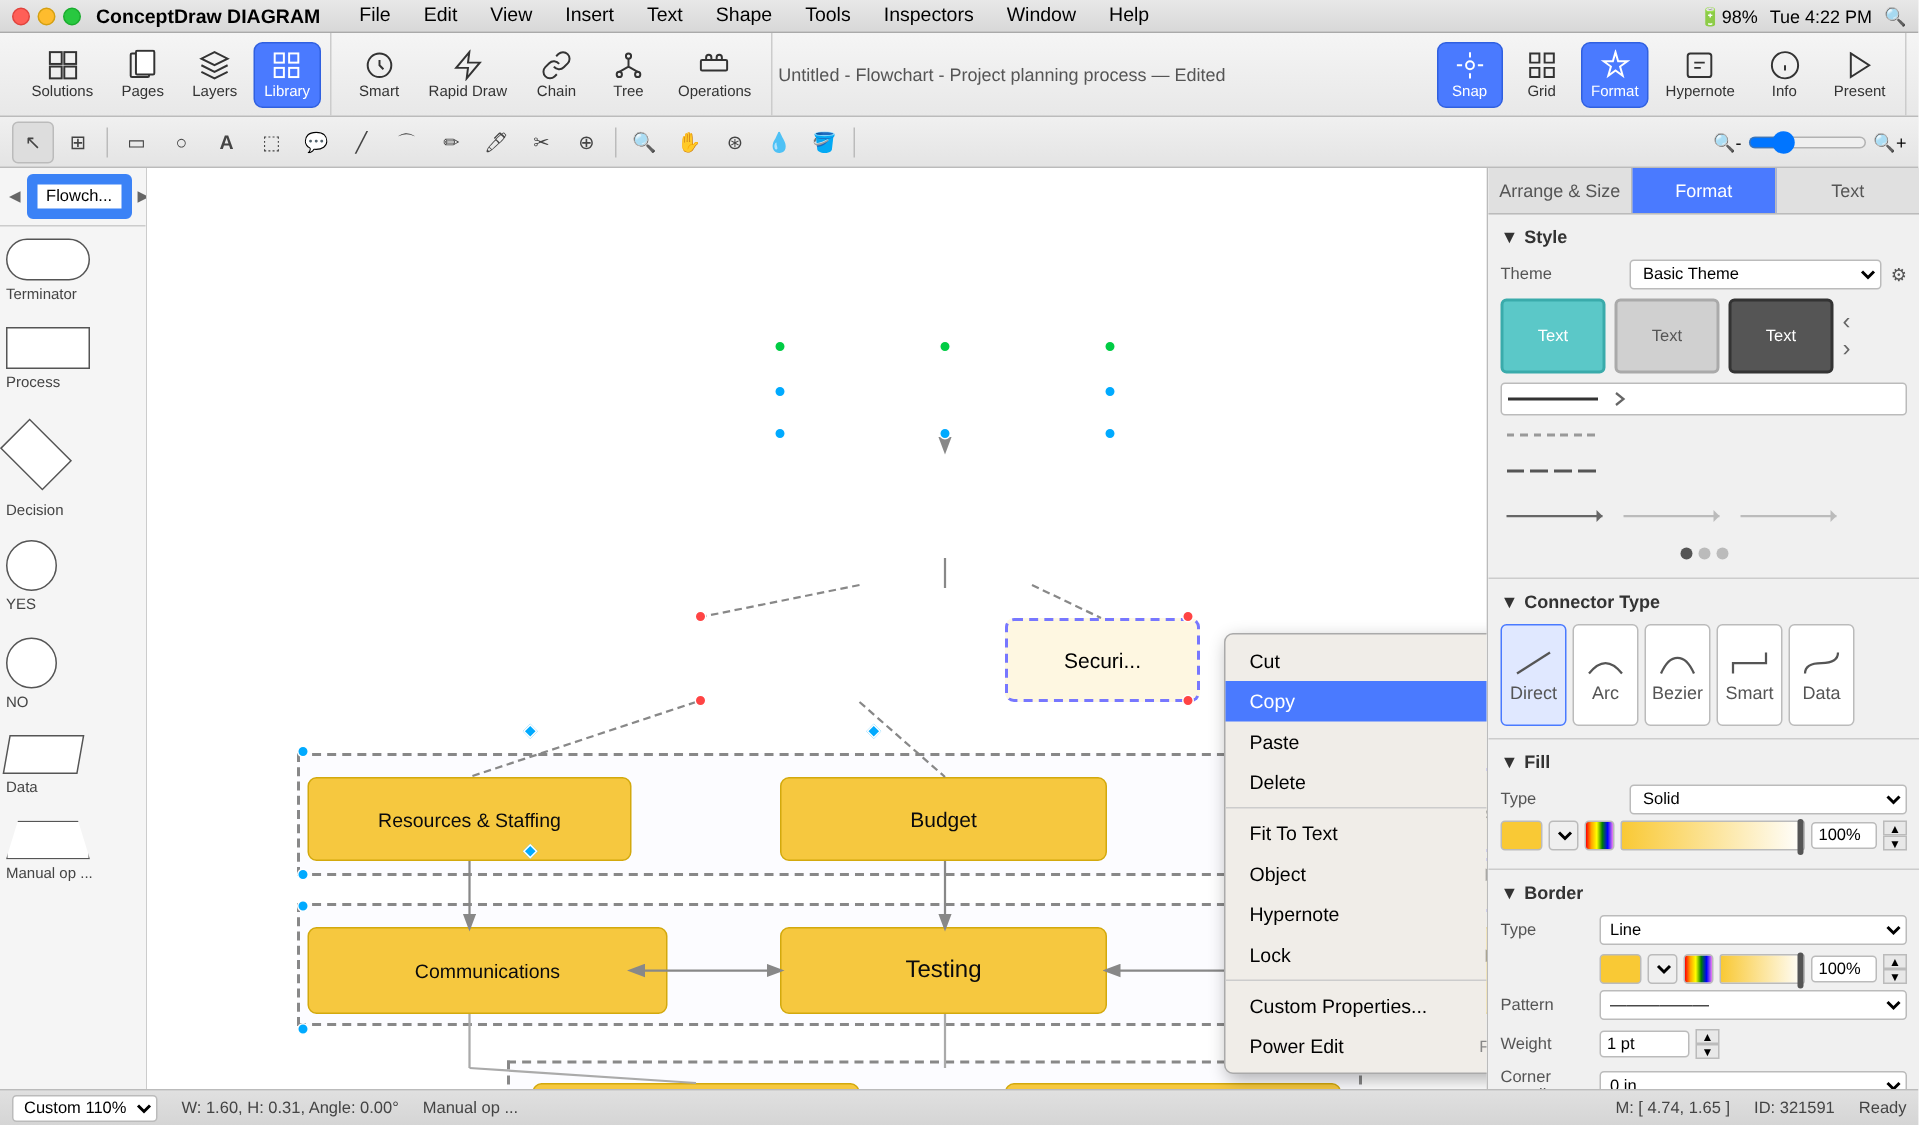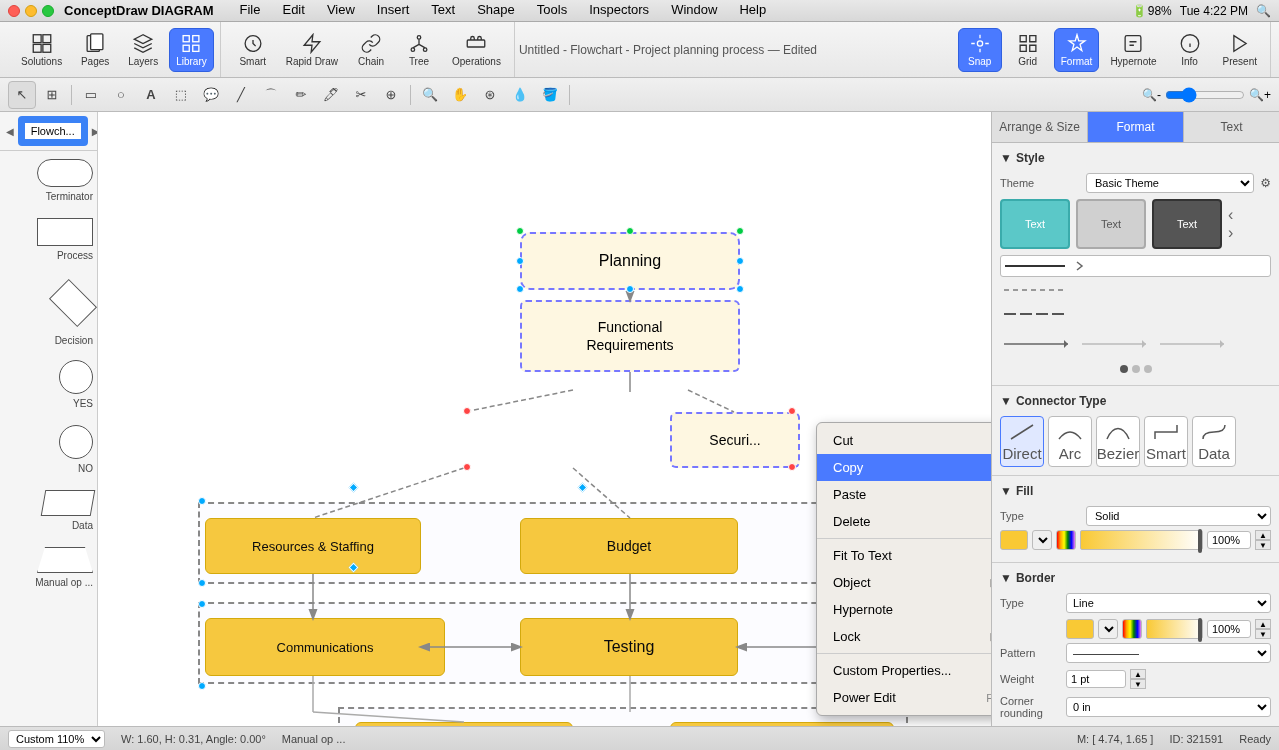--- a/index.html
+++ b/index.html
@@ -33,21 +33,21 @@
 
     
     .main { display: flex; height: calc(750px - 22px - 56px - 34px - 24px); }
 
     
     .left-panel { width: 98px; background: #f5f5f5; border-right: 1px solid #ccc; display: flex; flex-direction: column; overflow-y: auto; }
     .nav-tabs { display: flex; padding: 4px; gap: 2px; border-bottom: 1px solid #ccc; align-items: center; }
     .nav-arrow { font-size: 10px; cursor: pointer; padding: 2px; color: #666; }
     .nav-tab { font-size: 11px; background: #e8e8e8; border: 7px solid #3b82f6; border-radius: 4px; padding: 2px 6px; cursor: pointer; }
     .nav-tab.active { background: white; }
-    .shape-item { display: flex; flex-direction: column; align-items: flex-end; padding: 8px 4px; gap: 4px; cursor: pointer; }
+    .shape-item { display: flex; flex-direction: column; align-items: flex-start; padding: 8px 4px; gap: 4px; cursor: pointer; }
     .shape-item-label { font-size: 10px; color: #444; text-align: center; }
     .shape-terminator { width: 56px; height: 28px; background: white; border: 1.5px solid #555; border-radius: 14px; }
     .shape-process { width: 56px; height: 28px; background: white; border: 1.5px solid #555; }
     .shape-decision { width: 40px; height: 28px; background: white; border: 1.5px solid #555; transform: rotate(45deg); margin: 6px 0; }
     .shape-circle { width: 34px; height: 34px; background: white; border: 1.5px solid #555; border-radius: 50%; }
     .shape-data { width: 50px; height: 26px; background: white; border: 1.5px solid #555; transform: skewX(-10deg); }
     .shape-trap-inner { width: 56px; height: 26px; background: white; border: 1.5px solid #555; clip-path: polygon(8px 0, calc(100% - 8px) 0, 100% 100%, 0 100%); }
 
     
     .canvas { flex: 1; background: white; position: relative; overflow: hidden; }
@@ -82,21 +82,21 @@
     
     .style-previews { display: flex; gap: 6px; flex-wrap: wrap; margin-bottom: 6px; }
     .style-prev { width: 70px; height: 50px; border: 2px solid #bbb; border-radius: 4px; display: flex; align-items: center; justify-content: center; font-size: 11px; cursor: pointer; }
     .style-prev.s1 { background: #5bc8c8; color: white; border-color: #3aabab; }
     .style-prev.s2 { background: #d0d0d0; color: #555; border-color: #aaa; }
     .style-prev.s3 { background: #555; color: white; border-color: #333; }
     .nav-arr { font-size: 16px; cursor: pointer; color: #666; }
 
     
     .conn-types { display: flex; gap: 4px; }
-    .conn-type-btn { display: flex; flex-direction: column; align-items: center; gap: 2px; padding: 4px; border: 1px solid #bbb; border-radius: 4px; background: white; cursor: pointer; font-size: 15px; color: #555; width: 44px; }
+    .conn-type-btn { display: flex; flex-direction: column; align-items: center; gap: 2px; padding: 14px; border: 1px solid #bbb; border-radius: 4px; background: white; cursor: pointer; font-size: 12px; color: #555; width: 44px; }
     .conn-type-btn.active { background: #e0e8ff; border-color: #4a7aff; }
 
     
     .fill-row { display: flex; align-items: center; gap: 6px; margin-bottom: 4px; }
     .rp-input { width: 50px; font-size: 11px; padding: 2px 4px; border: 1px solid #bbb; border-radius: 3px; }
 
     
     .gradient-bar { flex: 1; height: 20px; background: linear-gradient(to right, #f9c935, white); border: 1px solid #bbb; border-radius: 2px; position: relative; }
     .gradient-handle { position: absolute; right: 0; top: -2px; width: 4px; height: 24px; background: #555; border-radius: 2px; cursor: ew-resize; }
 
@@ -350,27 +350,21 @@
 
     <div class="shape-item">
       <div class="shape-trap-inner"></div>
       <span class="shape-item-label">Manual op ...</span>
     </div>
   </div>
 
   <div class="canvas">
     <div class="canvas-scroll">
 
-      <div class="fc-box" style="left:422px; top:120px; width:220px; height:58px; border-radius:10px; font-size:16px; border: 2px dashed #7777ff; background: rgba(249,201,53,0.15);">
-        <span>Planning</span>
-      </div>
-
-      <div class="fc-box" style="left:422px; top:188px; width:220px; height:72px; font-size:14px; border: 2px dashed #7777ff; background: rgba(249,201,53,0.15);">
-        <span style="text-align:center; line-height:1.3;">Functional<br>Requirements</span>
-      </div>
+
 
 
       <div class="fc-box" style="left:572px; top:300px; width:130px; height:56px; border: 2px dashed #7777ff; background: rgba(249,201,53,0.15);">
         <span>Securi...</span>
       </div>
 
       <div class="fc-box" style="left:820px; top:400px; width:140px; height:56px; border: 2px dashed #7777ff; background: rgba(249,201,53,0.15); border-radius:0;">
         <span>&amp;</span>
       </div>
 

